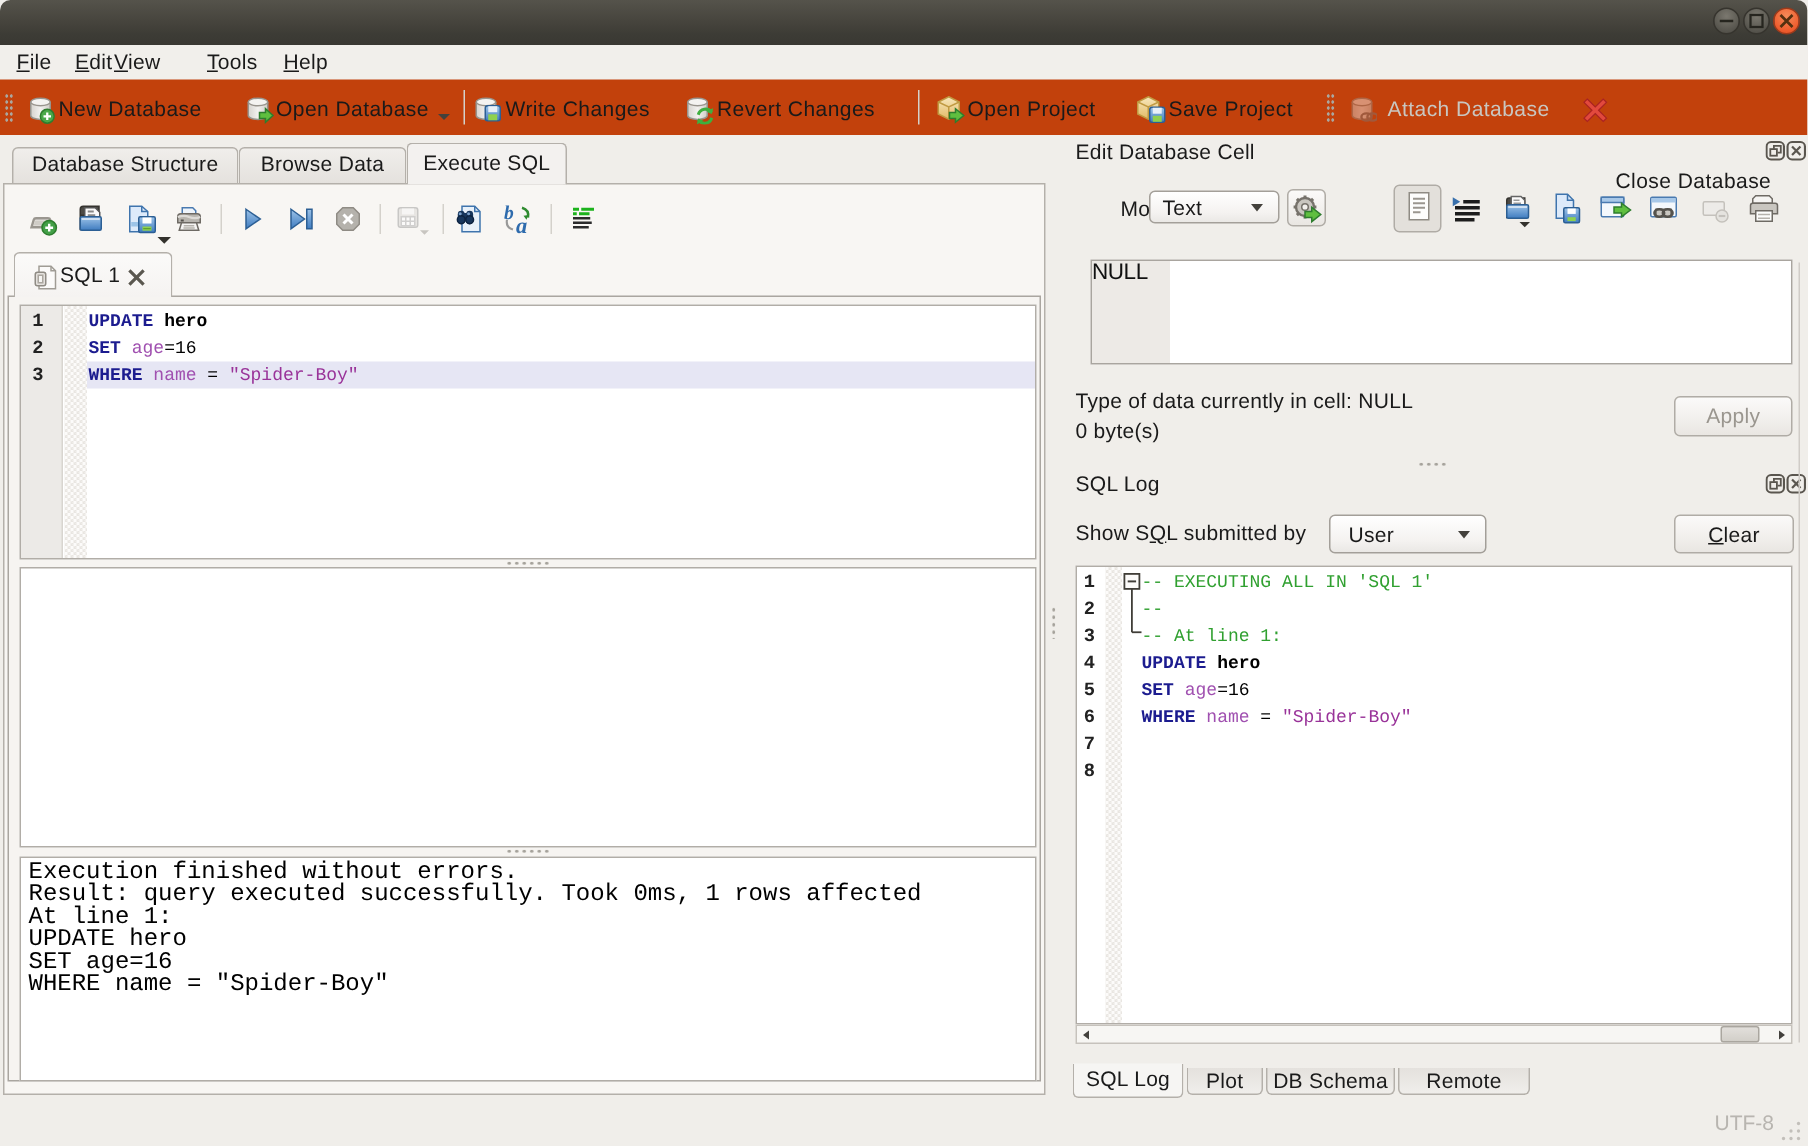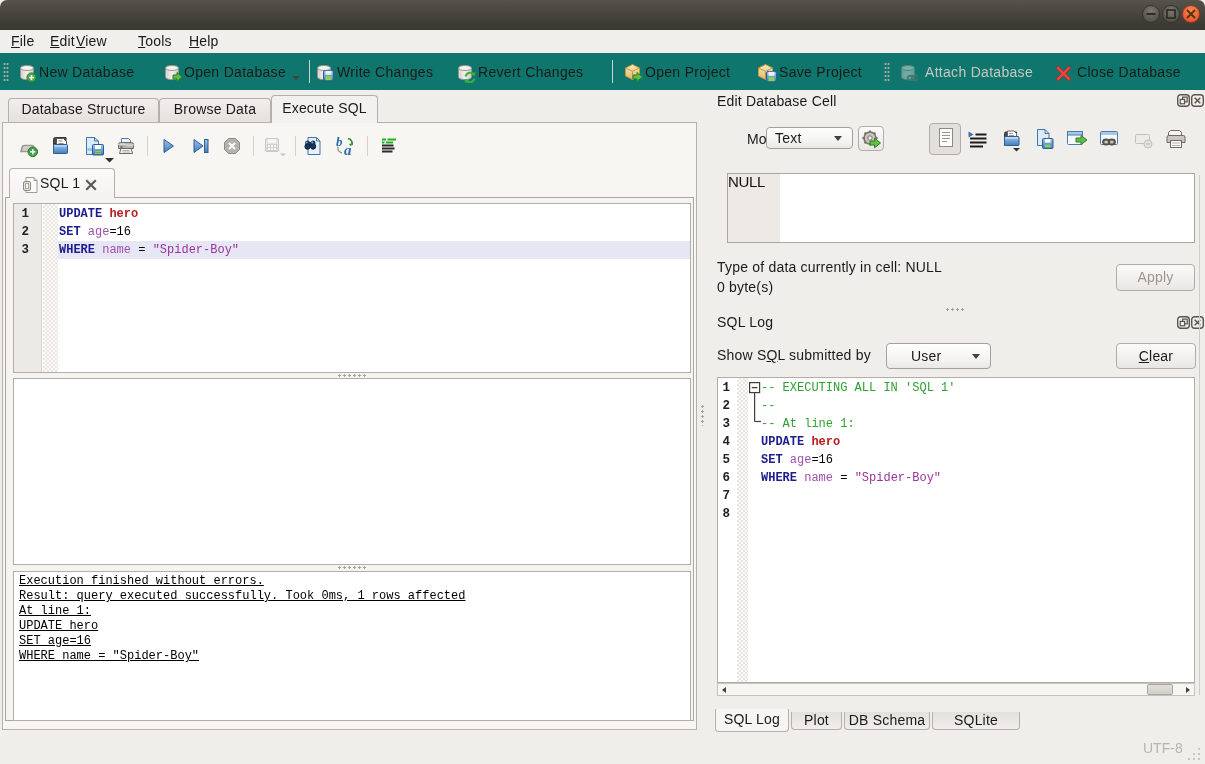--- a/index.html
+++ b/index.html
@@ -16,21 +16,21 @@
   color:#ffffff; font-size:14px; font-weight:bold; letter-spacing:0.6px; }
 .winbtn { position:absolute; top:5px; width:18px; height:18px; border-radius:50%; }
 .winbtn.grey { background:radial-gradient(circle at 50% 30%, #7b786f, #57554e 70%, #4c4a43);
   border:1px solid #36342e; }
 
 #menubar { position:absolute; left:0; top:30px; width:1205px; height:23px;
   background:#f1efeb; color:#1a1a1a; font-size:14px; letter-spacing:0.2px; }
 #menubar span { position:absolute; top:3px; }
 
 #toolbar { position:absolute; left:0; top:53px; width:1205px; height:37px;
-  background:#0f766e; font-size:14px; color:#1a1a1a; letter-spacing:0.3px; }
+  background:#c2410c; font-size:14px; color:#1a1a1a; letter-spacing:0.3px; }
 .tsep { position:absolute; top:7px; width:1px; height:23px; background:#d4d1cb; }
 .tgrip { position:absolute; top:9px; width:6px; height:20px;
   background-image:radial-gradient(circle, #aaa7a0 1px, transparent 1.2px);
   background-size:3px 4px; }
 .tlabel { position:absolute; top:11px; white-space:nowrap; }
 .tlabel.dis { color:#c9c6c0; }
 
 .tab { position:absolute; font-size:14px; letter-spacing:0.2px; color:#1a1a1a; text-align:center;
   border:1px solid #b4b0aa; border-bottom:none; border-radius:4px 4px 0 0;
   background:linear-gradient(#f0eeeb,#e4e1dd); }
@@ -39,31 +39,31 @@
 #page { position:absolute; left:2px; top:122px; width:695px; height:608px;
   border:1px solid #b4b0aa; background:#f8f6f3; }
 #pageinner { position:absolute; left:5px; top:197px; width:689px; height:524px;
   border:1px solid #aaa6a0; background:#f6f4f1; }
 
 #sqltab { position:absolute; left:9px; top:168px; width:106px; height:30px;
   border:1px solid #b4b0aa; border-bottom:none; border-radius:4px 4px 0 0;
   background:linear-gradient(#fbfaf9,#f5f3f1); font-size:14px; z-index:2; }
 
 .codeframe { position:absolute; border:1px solid #b1ada7; background:#fff; overflow:hidden; }
-.mono { font-family:"Liberation Mono",monospace; font-size:12px;text-decoration:underline; }
+.mono { font-family:"Liberation Mono",monospace; font-size:16px; }
 .cline { position:absolute; height:18px; line-height:18px; white-space:pre;
   font-family:"Liberation Mono",monospace; font-size:12px; color:#000; }
 .gnum { position:absolute; height:18px; line-height:18px; text-align:right;
   font-size:12.5px; font-weight:bold; font-family:"Liberation Mono",monospace; color:#222; }
 .checker { position:absolute;
   background-image:linear-gradient(45deg,#e9e6e2 25%,transparent 25%,transparent 75%,#e9e6e2 75%),
     linear-gradient(45deg,#e9e6e2 25%,transparent 25%,transparent 75%,#e9e6e2 75%);
   background-size:4px 4px; background-position:0 0,2px 2px; background-color:#fcfbfa; }
 .kw { color:#1c1c8f; font-weight:bold; }
-.tbl { color:#b91c1c; font-weight:bold; }
+.tbl { color:#000000; font-weight:bold; }
 .idf { color:#a050b0; }
 .str { color:#993399; }
 .cmt { color:#30a030; }
 
 .hgrip { position:absolute; width:30px; height:3px;
   background-image:radial-gradient(circle, #a5a29b 1px, transparent 1.2px);
   background-size:5px 3px; }
 .vgrip { position:absolute; width:3px; height:22px;
   background-image:radial-gradient(circle, #a5a29b 1px, transparent 1.2px);
   background-size:3px 5px; }
@@ -189,21 +189,21 @@
   <div class="tgrip" style="left:884px;"></div>
   <svg class="abs" style="left:898px;top:10px" width="20" height="20" opacity="0.45">
     <use href="#cyl"></use>
     <ellipse cx="13" cy="15" rx="3.4" ry="2.4" fill="none" stroke="#777" stroke-width="1.6"></ellipse>
     <ellipse cx="17" cy="15" rx="3.4" ry="2.4" fill="none" stroke="#777" stroke-width="1.6"></ellipse>
   </svg>
   <div class="tlabel dis" style="left:925px;">Attach Database</div>
   <svg class="abs" style="left:1055px;top:12px" width="17" height="17">
     <path d="M3.2 1 L8.5 6.3 L13.8 1 L16 3.2 L10.7 8.5 L16 13.8 L13.8 16 L8.5 10.7 L3.2 16 L1 13.8 L6.3 8.5 L1 3.2 z" fill="#e2493d" stroke="#a22" stroke-width="0.8"></path>
   </svg>
-  <div class="tlabel" style="left:1077px;">Close Database</div>
+  <div class="tlabel" style="left:1077px;margin-top:48px;">Close Database</div>
 </div>
 
 <div class="tab" style="left:8px; top:98px; width:151px; height:25px; line-height:21px;">Database Structure</div>
 <div class="tab" style="left:159px; top:98px; width:112px; height:25px; line-height:21px;">Browse Data</div>
 <div class="tab active" style="left:271px; top:95px; width:107px; height:28px; line-height:24px;">Execute SQL</div>
 <div id="page"></div>
 <div id="pageinner"></div>
 
 <div id="sqlbar">
 
@@ -409,21 +409,21 @@
 
 <div class="txt" style="left:717px; top:314px;">SQL Log</div>
 <svg class="abs" style="left:1177px;top:316px" width="28" height="14">
   <rect x="0.7" y="0.7" width="11.6" height="11.6" rx="3" fill="none" stroke="#5a564f" stroke-width="1.4"></rect>
   <rect x="3.2" y="5.4" width="4.4" height="4.4" fill="none" stroke="#5a564f" stroke-width="1.2"></rect>
   <path d="M5.6 5.2 v-2 h4.6 v4.6 H8" fill="none" stroke="#5a564f" stroke-width="1.2"></path>
   <rect x="14.7" y="0.7" width="11.6" height="11.6" rx="3" fill="none" stroke="#5a564f" stroke-width="1.4"></rect>
   <path d="M17.7 3.7 l5.6 5.6 M23.3 3.7 l-5.6 5.6" stroke="#5a564f" stroke-width="1.5"></path>
 </svg>
 <div class="txt" style="left:717px; top:347px;">Show S<u>Q</u>L submitted by</div>
-<div class="combo" style="left:886px; top:343px; width:105px; height:26px; line-height:24px; padding-left:24px;">User<span class="arr"></span></div>
+<div class="combo" style="left:886px; top:343px; width:105px; height:26px; line-height:24px; padding-left:12px;">User<span class="arr"></span></div>
 <div class="btn" style="left:1116px; top:343px; width:80px; height:26px; line-height:24px;"><u>C</u>lear</div>
 
 <div class="codeframe" style="left:717px; top:377px; width:478px; height:306px;">
   <div class="checker" style="left:19px;top:0;width:11px;height:304px;"></div>
   <div class="gnum" style="left:0;top:1px;width:12px;">1</div>
   <div class="gnum" style="left:0;top:19px;width:12px;">2</div>
   <div class="gnum" style="left:0;top:37px;width:12px;">3</div>
   <div class="gnum" style="left:0;top:55px;width:12px;">4</div>
   <div class="gnum" style="left:0;top:73px;width:12px;">5</div>
   <div class="gnum" style="left:0;top:91px;width:12px;">6</div>
@@ -445,21 +445,21 @@
 
 <div id="hscroll">
   <div id="hthumb"></div>
   <div class="sarr" style="left:4px; border-top:3.5px solid transparent; border-bottom:3.5px solid transparent; border-right:4.5px solid #43413c;"></div>
   <div class="sarr" style="right:4px; border-top:3.5px solid transparent; border-bottom:3.5px solid transparent; border-left:4.5px solid #43413c;"></div>
 </div>
 
 <div class="dtab active" style="left:715px;top:709px;width:74px;height:23px;line-height:21px;">SQL Log</div>
 <div class="dtab" style="left:791px;top:712px;width:51px;height:18px;line-height:16px;">Plot</div>
 <div class="dtab" style="left:844px;top:712px;width:86px;height:18px;line-height:16px;">DB Schema</div>
-<div class="dtab" style="left:932px;top:712px;width:88px;height:18px;line-height:16px;">SQLite</div>
+<div class="dtab" style="left:932px;top:712px;width:88px;height:18px;line-height:16px;">Remote</div>
 <div style="position:absolute;left:1199px;top:175px;width:1px;height:520px;background:#d0ccc7;"></div>
 <div id="utf8">UTF-8</div>
 <svg class="abs" style="left:1186px;top:746px" width="16" height="16">
   <g fill="#c2bfba">
       <circle cx="13" cy="3" r="1.1"></circle>
       <circle cx="8" cy="8" r="1.1"></circle>
       <circle cx="13" cy="8" r="1.1"></circle>
       <circle cx="3" cy="13" r="1.1"></circle>
       <circle cx="8" cy="13" r="1.1"></circle>
       <circle cx="13" cy="13" r="1.1"></circle>

